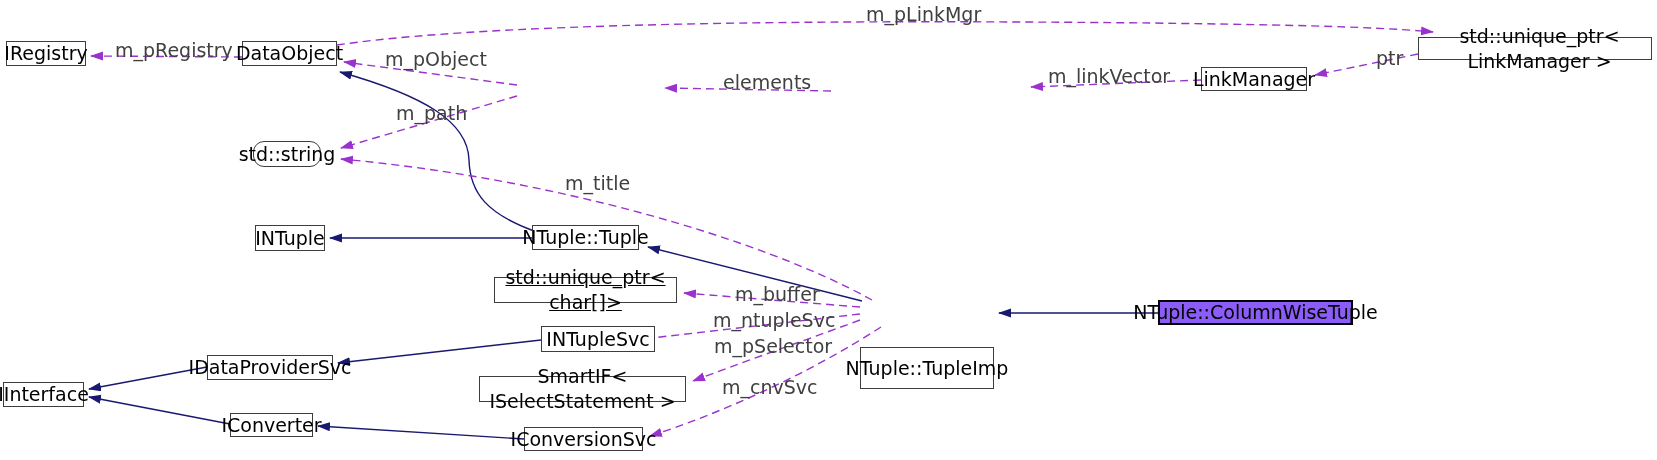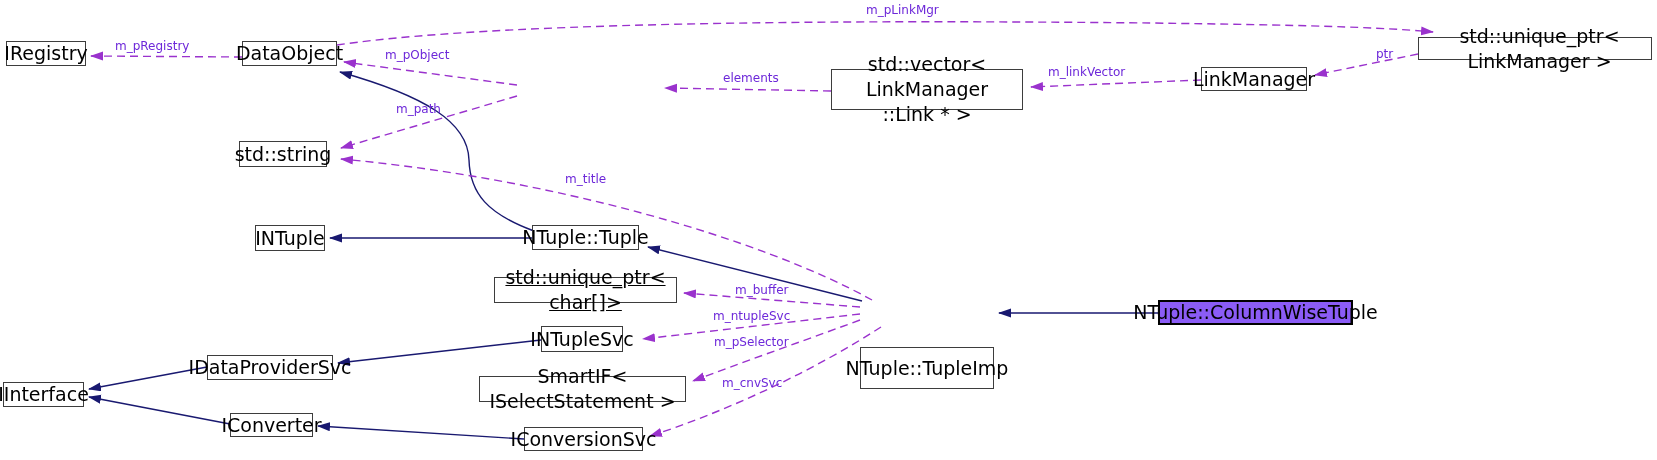--- a/index.html
+++ b/index.html
@@ -11,21 +11,21 @@
   .solid{stroke:#191970;stroke-width:1.4;fill:none;}
   .dashed{stroke:#9a32cd;stroke-width:1.4;fill:none;stroke-dasharray:8 5;}
   .node{
     position:absolute;box-sizing:border-box;background:#ffffff;
     border:1.5px solid #3d3d3d;color:#000000;font-size:19px;
     display:flex;align-items:center;justify-content:center;text-align:center;
     white-space:pre-line;line-height:1.3;z-index:2;
   }
   .node.focus{background:#8b5cf6;border:2px solid #000000;}
   .edge-label{
-    position:absolute;font-size:12px;color:#6d28d9;white-space:nowrap;z-index:3;
+    position:absolute;font-size:19px;color:#404040;white-space:nowrap;z-index:3;
   }
 </style>
 </head>
 <body>
 
 <div class="canvas">
 
   <svg class="edge-layer">
     <defs>
       <marker id="arrow-blue" markerWidth="13" markerHeight="10" refX="12" refY="4.5" orient="auto" markerUnits="userSpaceOnUse">
@@ -54,29 +54,27 @@
     <path class="dashed" marker-end="url(#arrow-purple)" d="M517,96 L341,148"></path>
     <path class="dashed" marker-end="url(#arrow-purple)" d="M872,300 C760,238 550,178 341,159"></path>
     <path class="dashed" marker-end="url(#arrow-purple)" d="M860,307 L684,293"></path>
     <path class="dashed" marker-end="url(#arrow-purple)" d="M860,314 L643,339"></path>
     <path class="dashed" marker-end="url(#arrow-purple)" d="M860,320 C795,344 740,363 693,381"></path>
     <path class="dashed" marker-end="url(#arrow-purple)" d="M881,327 C810,373 722,413 650,436"></path>
   </svg>
 
   <div class="node" style="left:6px;top:41px;width:80px;height:25px;">IRegistry</div>
   <div class="node" style="left:242px;top:41px;width:95px;height:25px;">DataObject</div>
-  <div class="node" style="left:831px;top:69px;width:192px;height:41px;">std::vector&lt; LinkManager
-::Link * &gt;</div>
   <div class="node" style="left:1201px;top:67px;width:106px;height:24px;">LinkManager</div>
   <div class="node" style="left:1418px;top:37px;width:234px;height:23px;padding-left:9px;">std::unique_ptr&lt; LinkManager &gt;</div>
-  <div class="node" style="left:239px;top:141px;width:88px;height:26px;">std::string</div>
+  <div class="node" style="left:253px;top:141px;width:68px;height:26px;border-radius:11px;">std::string</div>
   <div class="node" style="left:255px;top:225px;width:70px;height:26px;">INTuple</div>
   <div class="node" style="left:532px;top:225px;width:107px;height:25px;">NTuple::Tuple</div>
   <div class="node" style="left:494px;top:277px;width:183px;height:26px;text-decoration:underline;">std::unique_ptr&lt; char[]&gt;</div>
-  <div class="node" style="left:541px;top:326px;width:82px;height:26px;">INTupleSvc</div>
+  <div class="node" style="left:541px;top:326px;width:114px;height:26px;">INTupleSvc</div>
   <div class="node" style="left:479px;top:376px;width:207px;height:26px;">SmartIF&lt; ISelectStatement &gt;</div>
   <div class="node" style="left:524px;top:427px;width:119px;height:24px;">IConversionSvc</div>
   <div class="node" style="left:860px;top:300px;width:134px;height:42px;margin-top:47px;">NTuple::TupleImp</div>
   <div class="node focus" style="left:1158px;top:300px;width:195px;height:25px;">NTuple::ColumnWiseTuple</div>
   <div class="node" style="left:3px;top:382px;width:81px;height:25px;">IInterface</div>
   <div class="node" style="left:207px;top:355px;width:126px;height:25px;">IDataProviderSvc</div>
   <div class="node" style="left:230px;top:413px;width:83px;height:24px;">IConverter</div>
 
   <div class="edge-label" style="left:115px;top:39px;">m_pRegistry</div>
   <div class="edge-label" style="left:385px;top:48px;">m_pObject</div>

